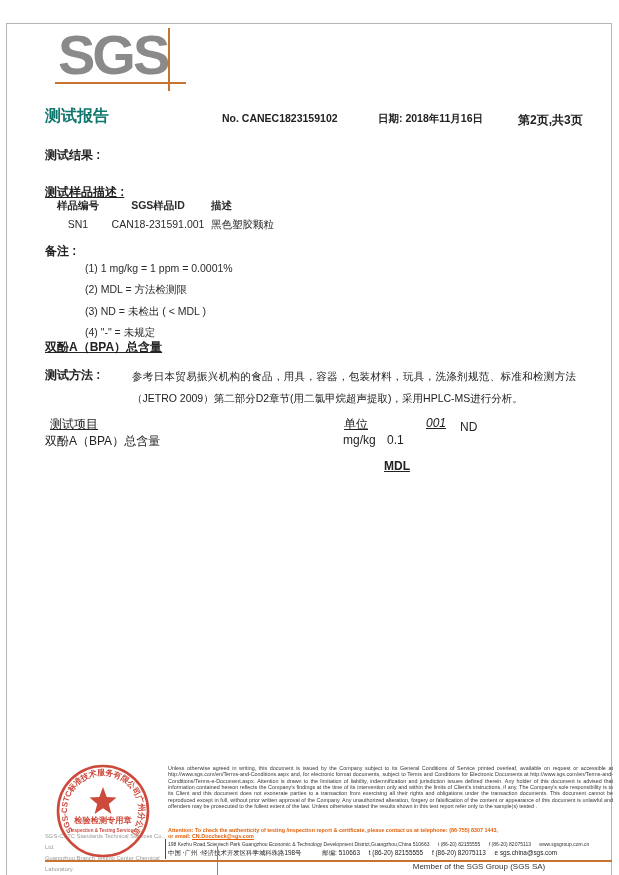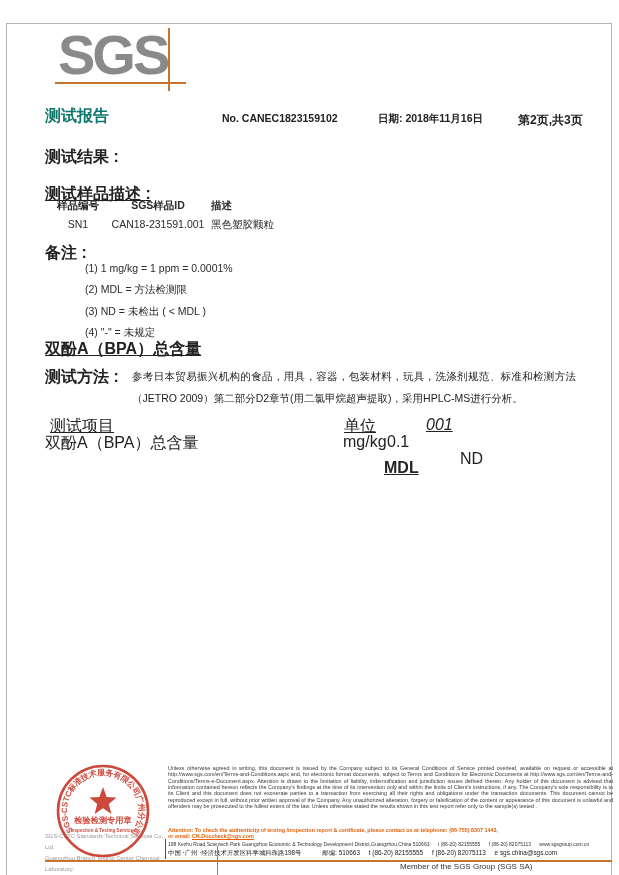--- a/index.html
+++ b/index.html
@@ -11,21 +11,21 @@
   
   .logo-text { left:58px; top:28px; font-size:56px; font-weight:800; color:#8a8a8a; letter-spacing:-3px; line-height:54px; }
   .logo-vline { left:168px; top:28px; width:2px; height:63px; background:#c8732e; }
   .logo-hline { left:55px; top:82px; width:131px; height:2px; background:#c8732e; }
 
   .report-title { left:45px; top:106px; font-size:16px; font-weight:bold; color:#0f766e; }
   .report-no { left:222px; top:112px; font-size:10.5px; font-weight:bold; color:#222; }
   .report-date { left:378px; top:112px; font-size:10.5px; font-weight:bold; color:#222; }
   .report-pages { left:518px; top:112px; font-size:12px; font-weight:bold; color:#222; }
 
-  .label { font-size:16px; color:#222; }
+  .label { font-size:12px; color:#222; }
   .bold { font-weight:bold; }
   .u { text-decoration:underline; }
   .results-label { left:45px; top:147px; }
   .sample-heading { left:45px; top:184px; }
 
   .sample-table { left:45px; top:196px; font-size:10.5px; }
   .sample-table .row { display:flex; line-height:19px; }
   .sample-table .c1 { width:66px; text-align:center; }
   .sample-table .c2 { width:94px; text-align:center; }
   .sample-table .c3 { margin-left:6px; text-align:left; }
@@ -37,35 +37,35 @@
   .method-label { left:45px; top:367px; }
   .method-text { left:132px; top:366px; width:444px; font-size:10.5px; line-height:21.5px; color:#222; text-align:justify; }
 
   .rt-h1 { left:50px;  top:416px; }
   .rt-h2 { left:344px; top:416px; }
   .rt-h3 { left:384px; top:416px;margin-top:43px; }
   .rt-h4 { left:426px; top:416px; font-style:italic; }
   .rt-c1 { left:45px;  top:433px; }
   .rt-c2 { left:343px; top:433px; }
   .rt-c3 { left:387px; top:433px; }
-  .rt-c4 { left:428px; top:450px;padding-left:32px; }
+  .rt-c4 { left:428px; top:420px;padding-left:32px; }
 
   
   .company-lines { left:45px; top:831px; font-size:5.8px; line-height:11px; color:#9a9a9a; width:125px; }
   .stamp { left:48px; top:756px; width:110px; height:110px; opacity:0.92; }
   .legal { left:168px; top:765px; width:445px; font-size:5.4px; line-height:6.35px; color:#3a3a3a; text-align:justify; }
   .attention { left:168px; top:827px; width:445px; font-size:5.4px; line-height:6.4px; font-weight:bold; color:#e2620c; }
   .addr1 { left:168px; top:841px; width:445px; font-size:5px; color:#333; white-space:nowrap; }
   .addr2 { left:168px; top:849px; width:445px; font-size:6.4px; color:#222; white-space:nowrap; }
   .addr1 span, .addr2 span { margin-right:7px; }
   .addr2 .postal { margin-left:12px; }
   .divider-bar { left:165px; top:839px; width:1px; height:20px; background:#4a4a4a; }
   .rule-orange { left:45px; top:860px; width:567px; height:2px; background:#c8732e; }
   .vline-orange { left:217px; top:846px; width:1px; height:29px; background:#c8732e; }
-  .member { left:400px; top:862px; width:158px; text-align:left; font-size:8px; color:#333; }
+  .member { left:400px; top:862px; width:158px; text-align:center; font-size:8px; color:#333; }
   a { color:inherit; }
 </style>
 </head>
 <body>
 
 <div class="abs page-border"></div>
 
 <div class="abs logo-text">SGS</div>
 <div class="abs logo-vline"></div>
 <div class="abs logo-hline"></div>

